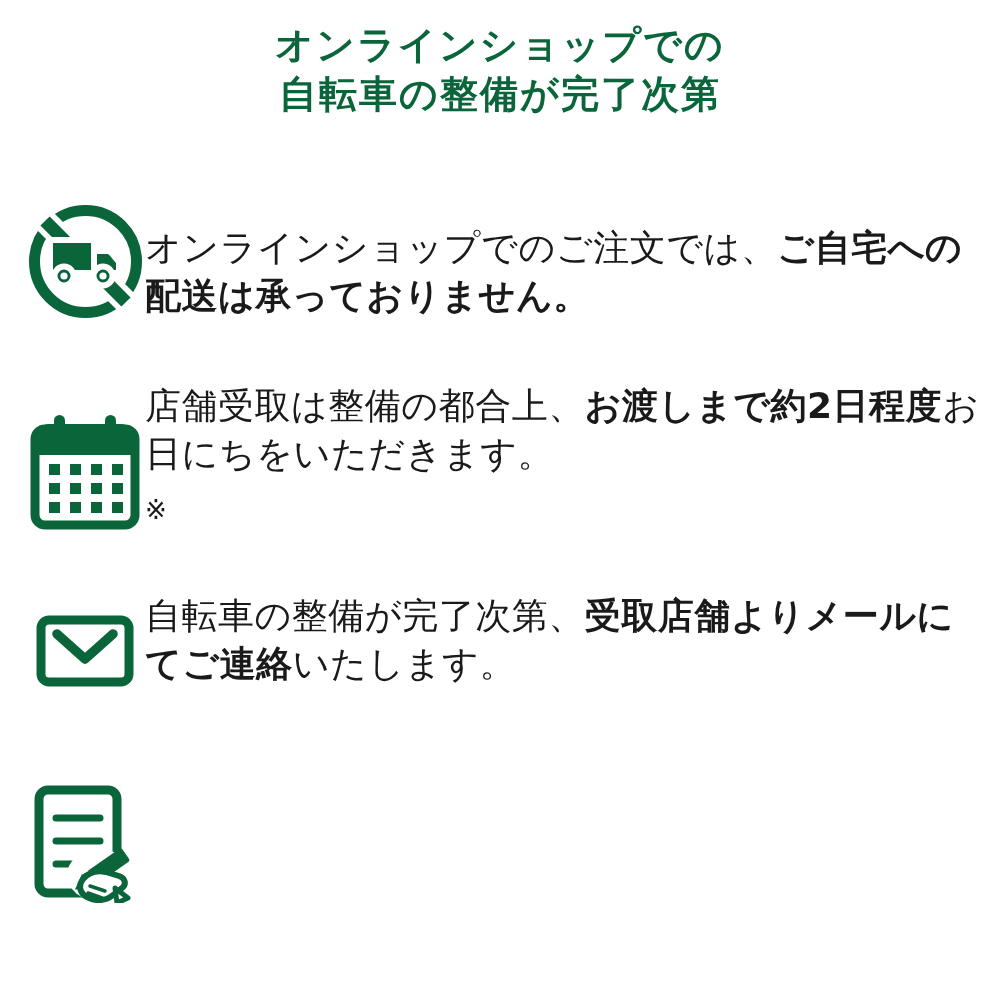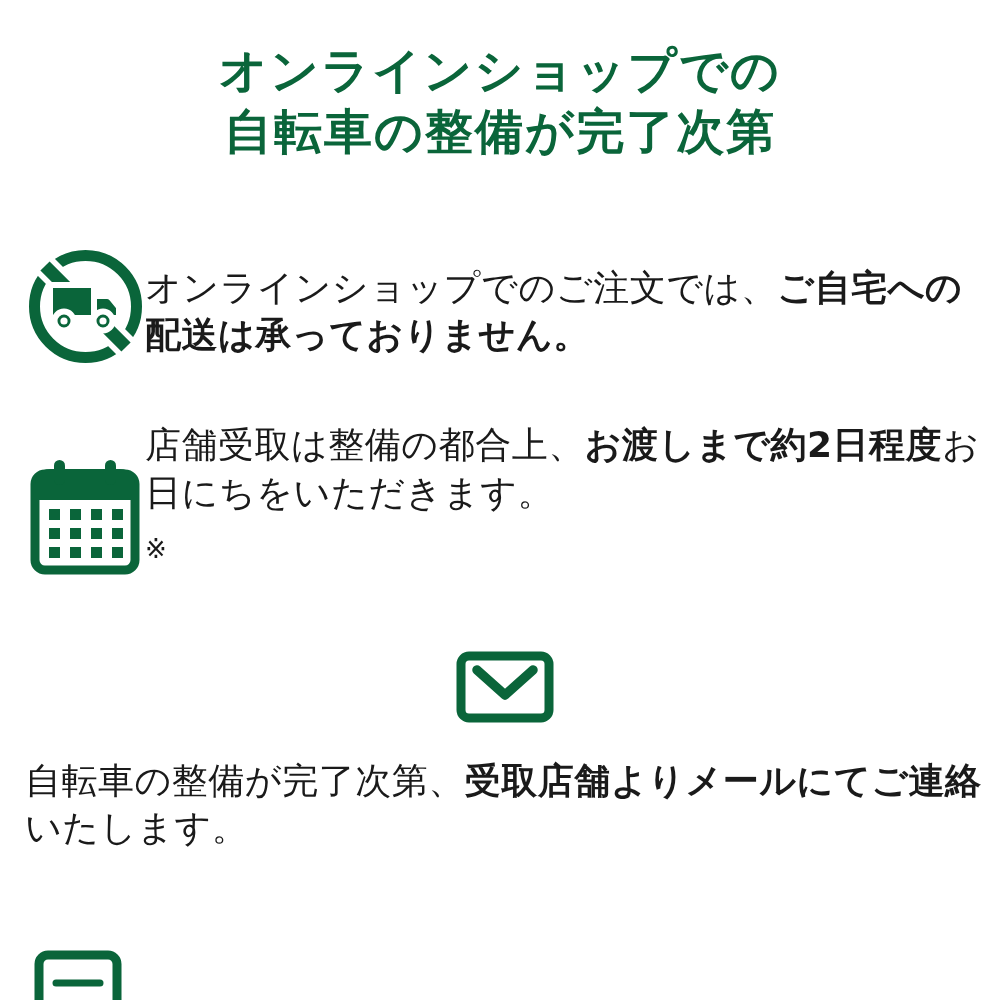--- a/index.html
+++ b/index.html
@@ -5,34 +5,34 @@
   :root { --green:#0a653a; --text:#1a1a1a; }
   * { box-sizing:border-box; }
   html,body { margin:0; padding:0; }
   body {
     width:1000px; height:1000px; background:#ffffff; overflow:hidden;
     font-family:"DejaVu Sans","Liberation Sans",sans-serif;
     color:var(--text);
   }
   .page { width:1000px; height:1000px; position:relative; }
   .title {
-    padding-top:40px; text-align:center;
+    padding-top:21px; text-align:center;
     color:var(--green); font-weight:bold;
-    font-size:48px; line-height:1.28; letter-spacing:2px;
+    font-size:38px; line-height:1.28; letter-spacing:2px;
   }
   .sections { padding:0 15px 0 25px; }
-  .section { display:flex; align-items:center; }
+  .section { display:flex; align-items:flex-end; }
   .icon-col { flex:0 0 120px; display:flex; justify-content:center; }
   .text-col { flex:1; font-size:36px; line-height:1.32; letter-spacing:0.5px; }
   .text-col .b { font-weight:bold; }
   .s1 { margin-top:86px; }
   .s1 .text-col { padding-top:10px; }
   .s2 { margin-top:52px; }
   .s2 .icon-col { padding-top:41px; }
-  .s3 { margin-top:62px;flex-direction:column; }
+  .s3 { margin-top:62px; }
   .s3 .icon-col { padding-top:14px; }
   .s4 { margin-top:72px; }
   .s4 .icon-col { padding-top:26px; }
   .note { display:flex; margin-top:14px; font-size:26px; line-height:1.5; letter-spacing:0; }
   .note-marker { flex:0 0 auto; margin-right:8px; }
   .note-text { max-width:648px; }
   svg { display:block; }
 </style>
 </head>
 <body>

